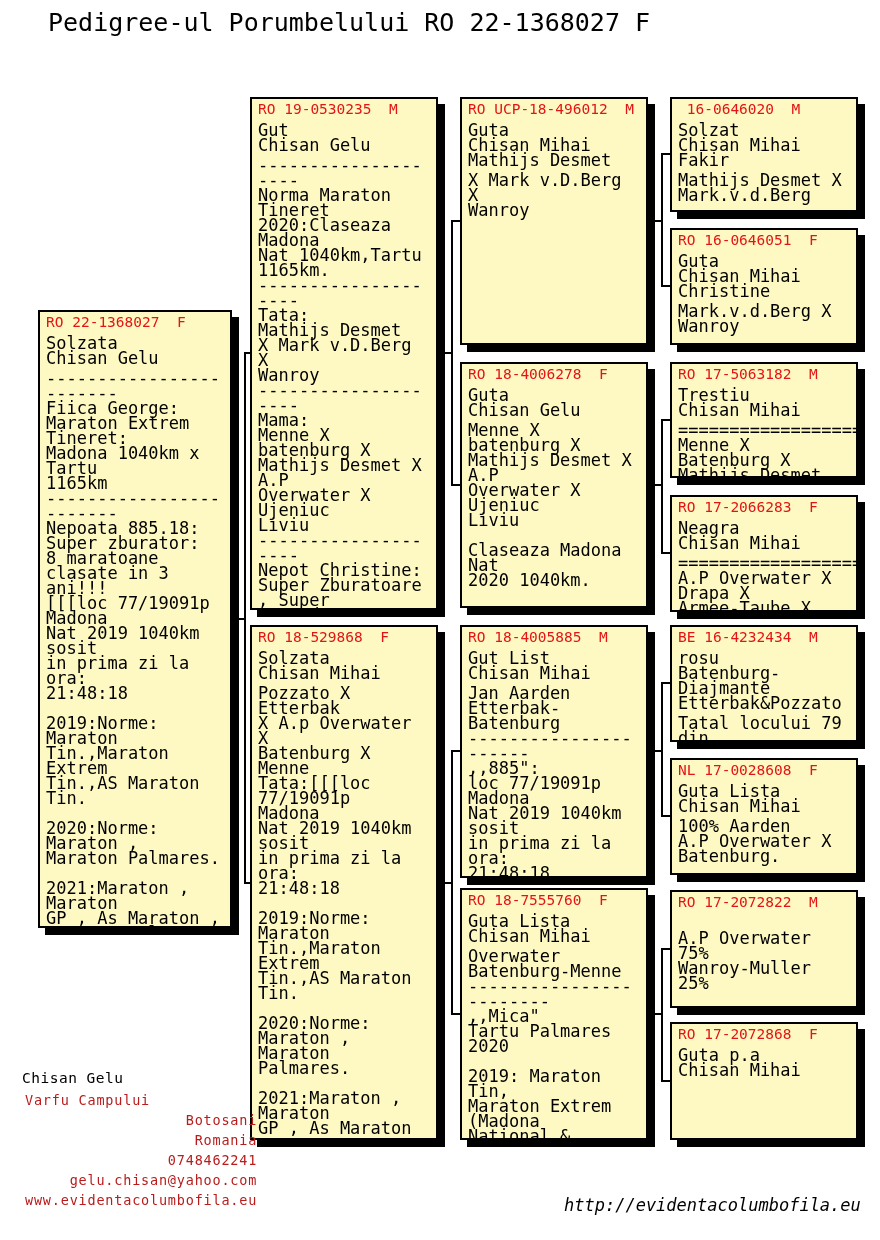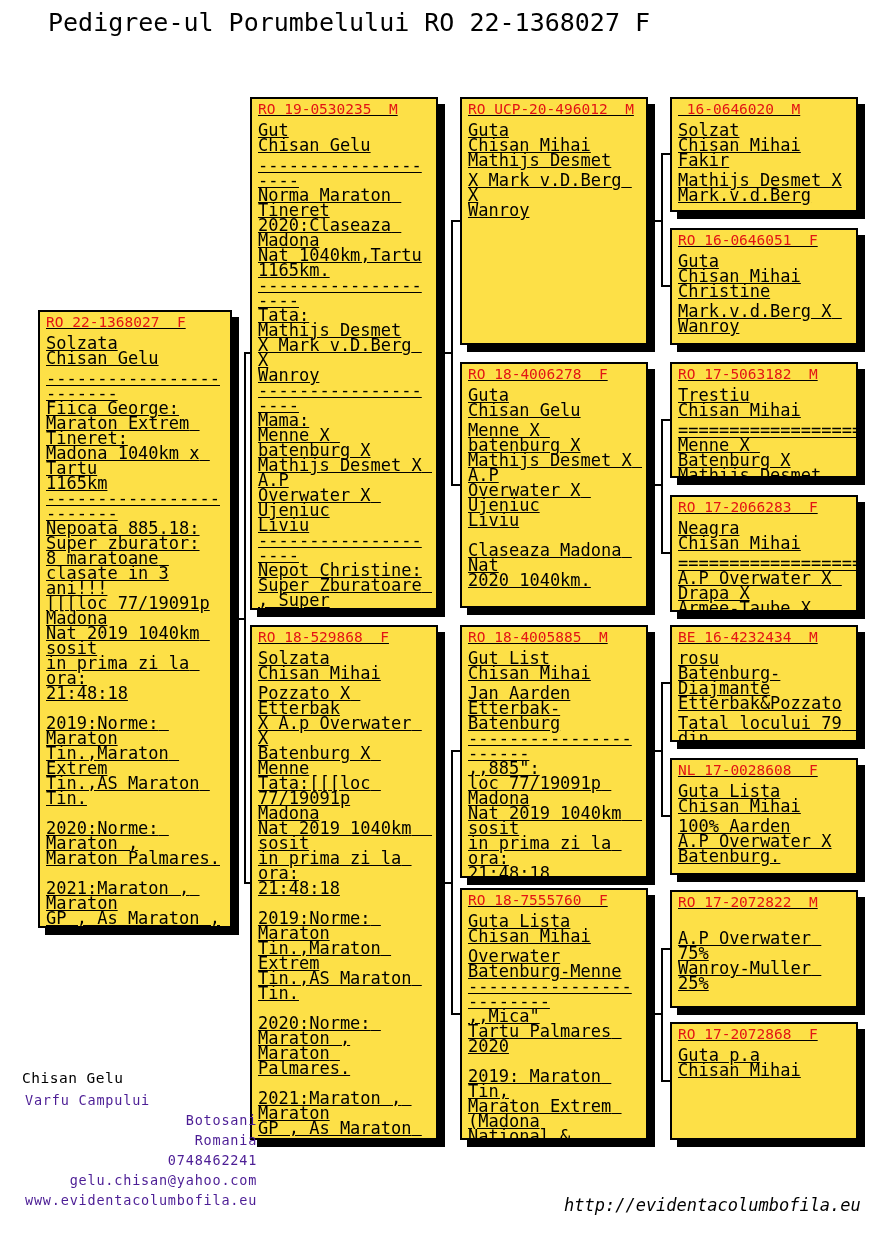--- a/index.html
+++ b/index.html
@@ -1,28 +1,28 @@
 <!DOCTYPE html>
 <html style="--ring-red: #e31414;"><head>
 <meta charset="utf-8">
 <style>
   html,body{margin:0;padding:0;background:#fff;}
   #page{position:relative;width:880px;height:1240px;background:#fff;
         font-family:"DejaVu Sans Mono","Liberation Mono",monospace;color:#000;overflow:hidden;}
   #title{position:absolute;left:0;right:0;top:8px;text-align:left;
          font-size:25px;letter-spacing:0px;white-space:pre;padding-left:48px;}
-  .pbox{position:absolute;background:#fde047;border:2px solid #000;box-sizing:border-box;
-        box-shadow:7px 7px 0 #000;padding:2px 5px 2px 6px;overflow:hidden;text-decoration:underline;}
+  .pbox{position:absolute;background:#fef9c3;border:2px solid #000;box-sizing:border-box;
+        box-shadow:7px 7px 0 #000;padding:2px 5px 2px 6px;overflow:hidden;}
   .ring{color:var(--ring-red,#e31414);font-size:14.5px;line-height:17px;white-space:pre;margin-bottom:5px;}
   .bbody{font-size:17px;line-height:15px;white-space:pre-wrap;}
   .para + .para{margin-top:5px;}
   #connectors{position:absolute;left:0;top:0;pointer-events:none;}
   #footer-owner{position:absolute;left:22px;top:1070px;font-size:14.5px;letter-spacing:0.5px;}
   #footer-address{position:absolute;left:25px;top:1090px;font-size:13.5px;line-height:20px;
-                  letter-spacing:0.8px;color:#4c1d95;}
+                  letter-spacing:0.8px;color:#b91c1c;}
   #footer-address .para + .para{margin-top:0;text-align:right;}
   #footer-site{position:absolute;left:564px;top:1195px;font-size:17px;font-style:italic;}
 </style>
 </head>
 <body>
 
 <div id="page">
 
   <div id="title">Pedigree-ul Porumbelului RO 22-1368027 F</div>
 
@@ -131,21 +131,21 @@
 
 Etape: 2020 : Poznan 1
 ,Tartu
 
 Etape:2021: Elblag
 ,Madona, Birzai
 ]]]</div></div>
   </div>
 
   <div class="pbox" style="left:460px;top:97px;width:188px;height:248px">
-    <div class="ring">RO UCP-20-496012  M</div>
+    <div class="ring">RO UCP-18-496012  M</div>
     <div class="bbody"><div class="para">Guta
 Chisan Mihai
 Mathijs Desmet</div><div class="para">X Mark v.D.Berg X
 Wanroy</div></div>
   </div>
   <div class="pbox" style="left:460px;top:362px;width:188px;height:246px">
     <div class="ring">RO 18-4006278  F</div>
     <div class="bbody"><div class="para">Guta
 Chisan Gelu</div><div class="para">Menne X batenburg X
 Mathijs Desmet X A.P

